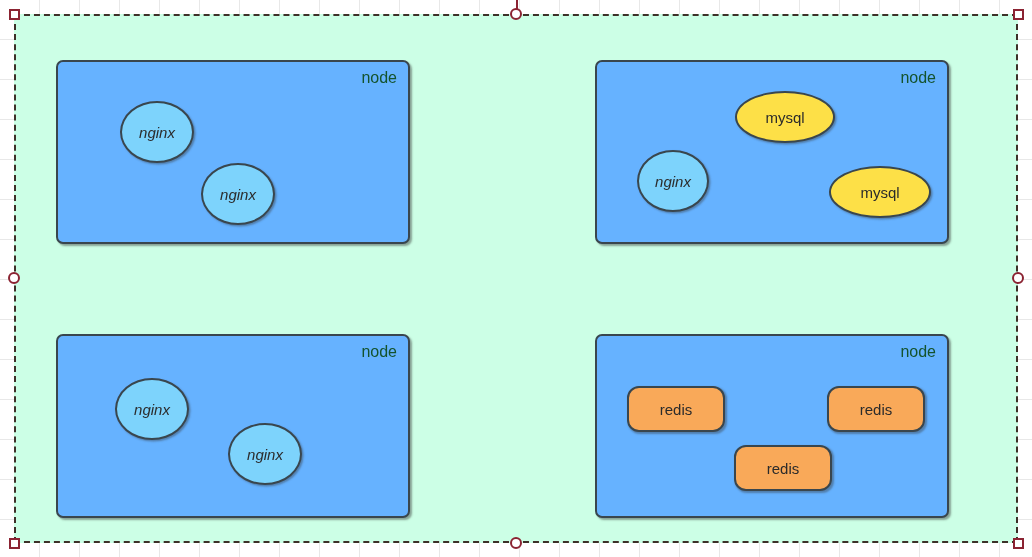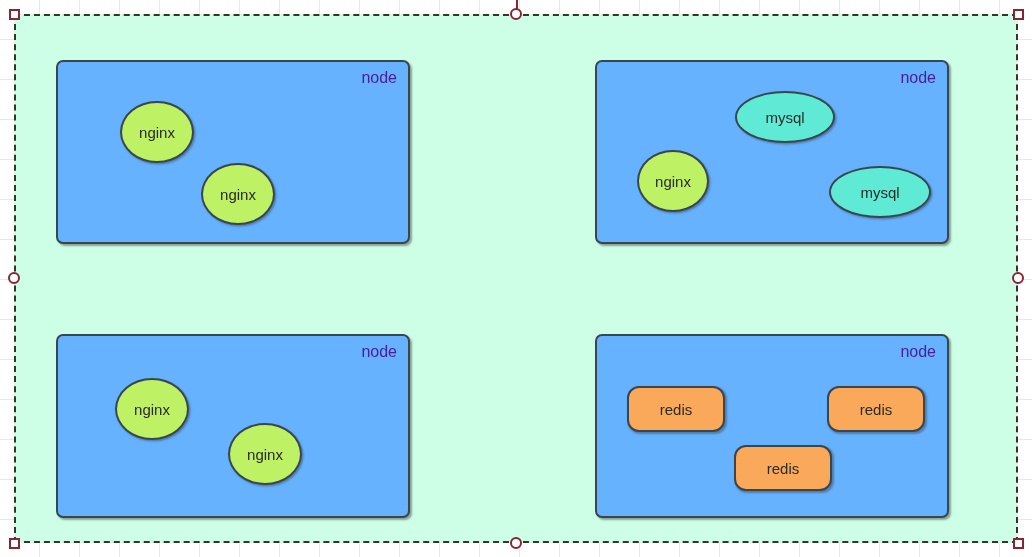--- a/index.html
+++ b/index.html
@@ -88,41 +88,41 @@
     background: #66b2ff;
     border: 2px solid #39464e;
     border-radius: 7px;
     box-shadow: 2px 2px 2px rgba(50,50,50,0.45);
   }
   .node-label {
     position: absolute;
     right: 11px;
     top: 7px;
     font-size: 16px;
-    color: #4c1d95;
+    color: #14532d;
     white-space: nowrap;
   }
 
   
   .pod {
     position: absolute;
     box-sizing: border-box;
     display: flex;
     align-items: center;
     justify-content: center;
     font-size: 15px;
     color: #2b2b2b;
     border: 2px solid #39464e;
     box-shadow: 1.5px 1.5px 2px rgba(50,50,50,0.4);
     white-space: nowrap;
   }
   .pod.ellipse { border-radius: 50%; }
   .pod.rounded { border-radius: 12px; }
-  .pod.nginx  { background: #bef264; }
-  .pod.mysql  { background: #5eead4; text-align: right; }
+  .pod.nginx  { background: #7dd3fc; font-style: italic; }
+  .pod.mysql  { background: #fde047; text-align: right; }
   .pod.redis  { background: #f9a959; }
 
   
   .cylinder {
     position: absolute;
   }
   .cyl-body {
     position: absolute;
     left: 0;
     top: 11px;

